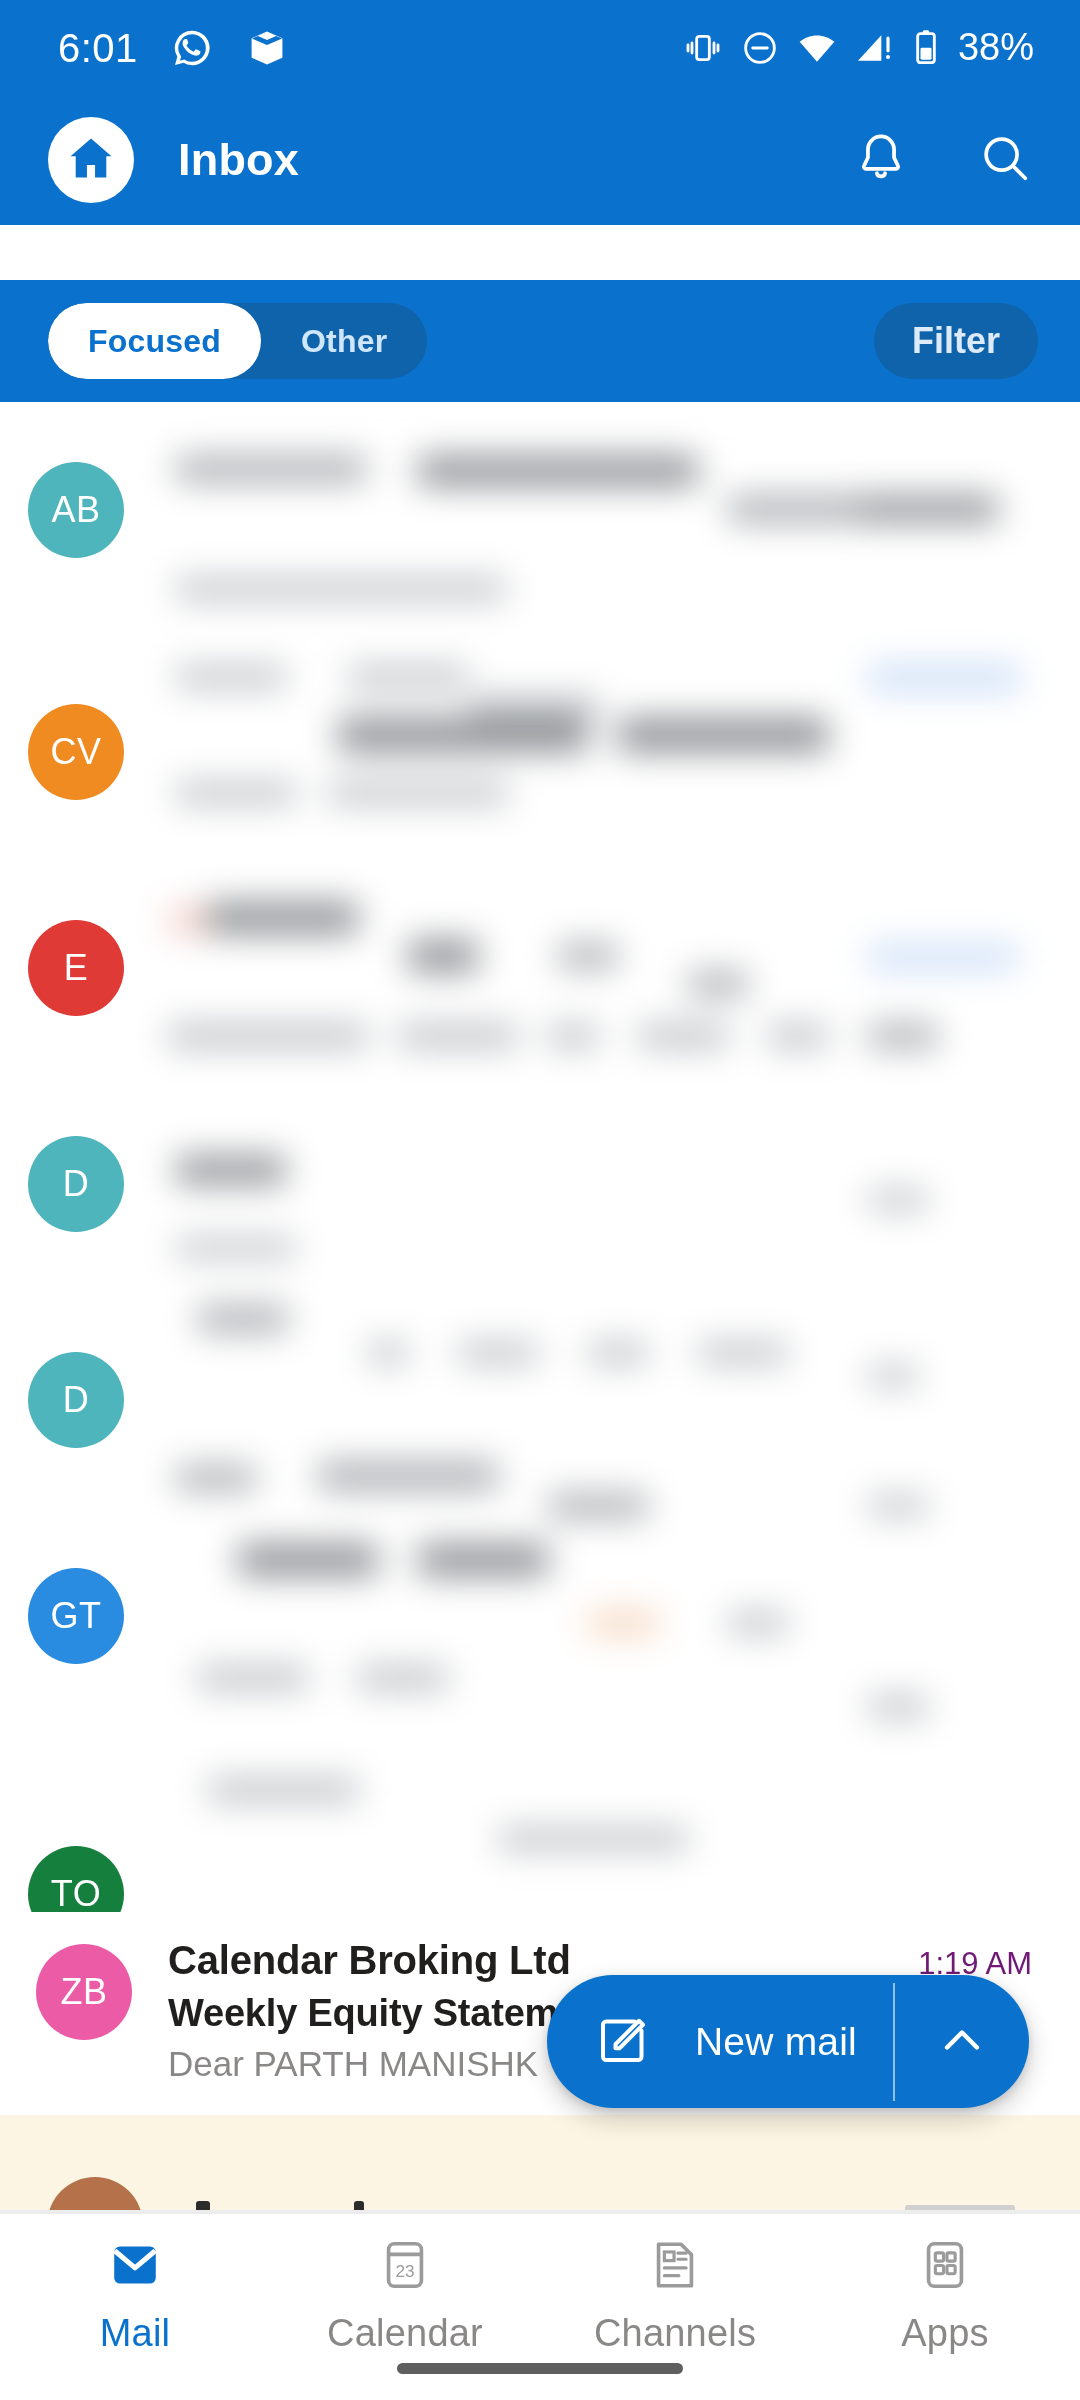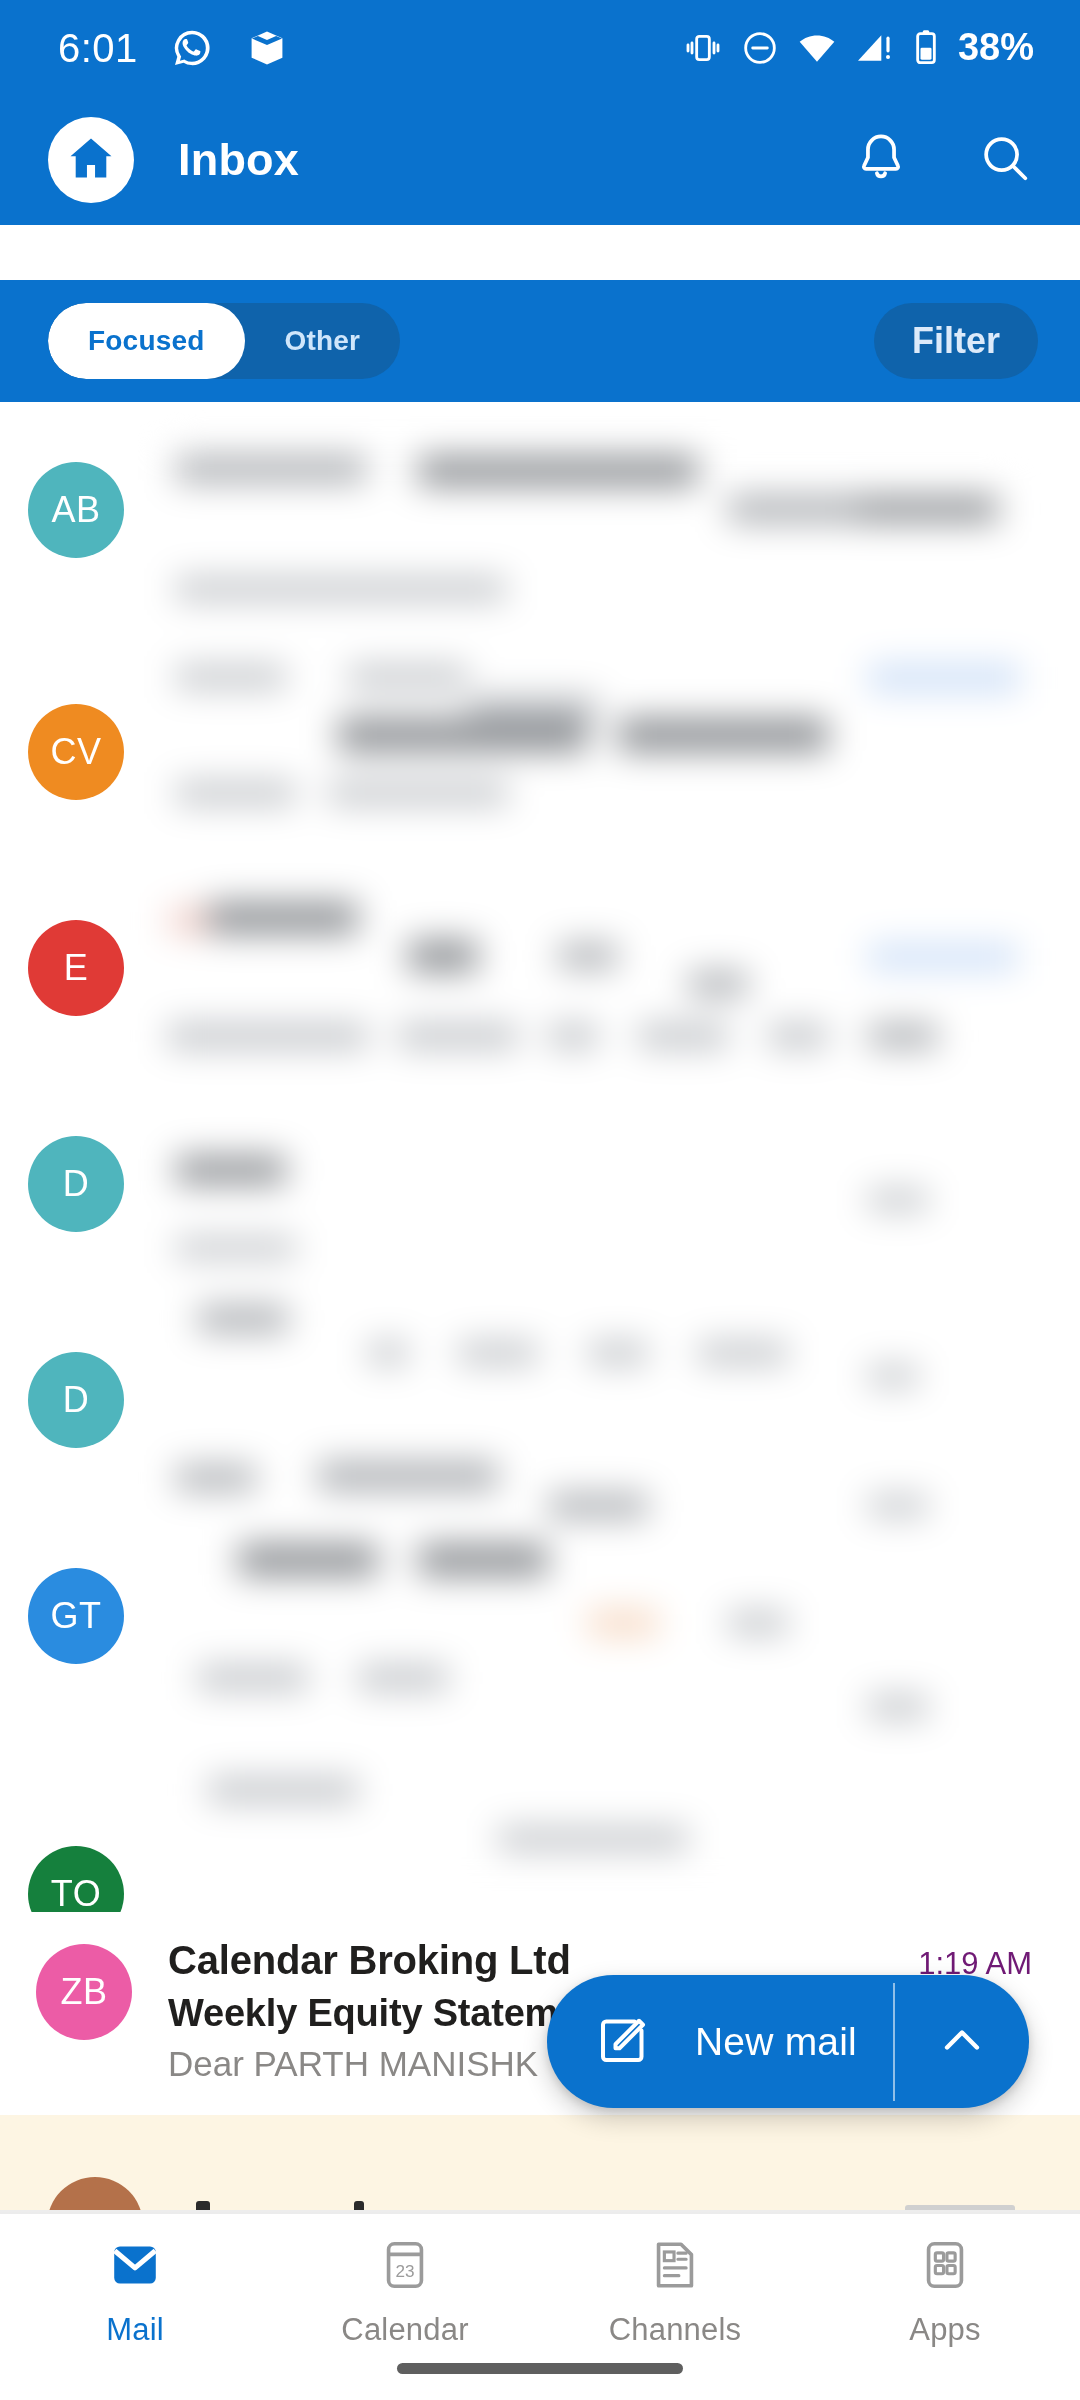--- a/index.html
+++ b/index.html
@@ -13,21 +13,21 @@
 
   
   .statusbar {
     position:absolute; top:0; left:0; width:1080px; height:95px;
     background:#0a72cd; display:flex; align-items:center;
     padding:0 46px 0 58px; color:#fff;
   }
   .sb-left { display:flex; align-items:center; gap:33px; }
   .sb-time { font-size:40px; font-weight:500; letter-spacing:.5px; line-height:1; }
   .sb-right { margin-left:auto; display:flex; align-items:center; gap:17px; }
-  .sb-batt { font-size:38px; font-weight:700; letter-spacing:0; }
+  .sb-batt { font-size:38px; font-weight:400; letter-spacing:0; }
   .ic { display:block; }
 
   
   .appbar {
     position:absolute; top:95px; left:0; width:1080px; height:130px;
     background:#0a72cd; display:flex; align-items:center; padding:0 42px 0 48px;
   }
   .home-btn {
     width:86px; height:86px; border-radius:50%; background:#fff;
     display:flex; align-items:center; justify-content:center; flex:0 0 auto;
@@ -42,21 +42,21 @@
   .filterbar {
     position:absolute; top:280px; left:0; width:1080px; height:122px;
     background:#0a72cd; padding:0 42px 0 48px; display:flex; align-items:center;
   }
   .seg {
     display:flex; align-items:stretch; height:76px; border-radius:38px;
     background:#0f63ab; overflow:hidden;
   }
   .seg-item {
     display:flex; align-items:center; justify-content:center;
-    padding:0 40px; font-size:28px; font-weight:700; color:#cfe6fb;
+    padding:0 40px; font-size:32px; font-weight:700; color:#cfe6fb;
     letter-spacing:.2px;
   }
   .seg-item.active { background:#ffffff; color:#0a72cd; border-radius:38px; }
   .filter-btn {
     margin-left:auto; height:76px; border-radius:38px; background:#0f63ab;
     display:flex; align-items:center; justify-content:center; padding:0 38px;
     color:#dceafa; font-size:36px; font-weight:600;
   }
 
   
@@ -129,21 +129,21 @@
   .fab-sep { width:2px; height:118px; background:rgba(255,255,255,.55); }
   .fab-exp { width:134px; display:flex; align-items:center; justify-content:center; }
 
   
   .bottomnav {
     position:absolute; bottom:0; left:0; width:1080px; height:188px;
     background:#fff; border-top:2px solid #ececec;
     display:flex; align-items:flex-start; padding-top:22px;
   }
   .nav-item { flex:1 1 0; display:flex; flex-direction:column; align-items:center; gap:14px; }
-  .nav-label { font-size:31px; color:#8a8886; letter-spacing:.2px; }
+  .nav-label { font-size:38px; color:#8a8886; letter-spacing:.2px; }
   .nav-item.active .nav-label { color:#0a72cd; font-weight:400; }
   .gesturebar {
     position:absolute; bottom:26px; left:50%; transform:translateX(-50%);
     width:286px; height:11px; border-radius:6px; background:#5f5f5f;
   }
 </style>
 </head>
 <body>
 
 <div class="phone">

